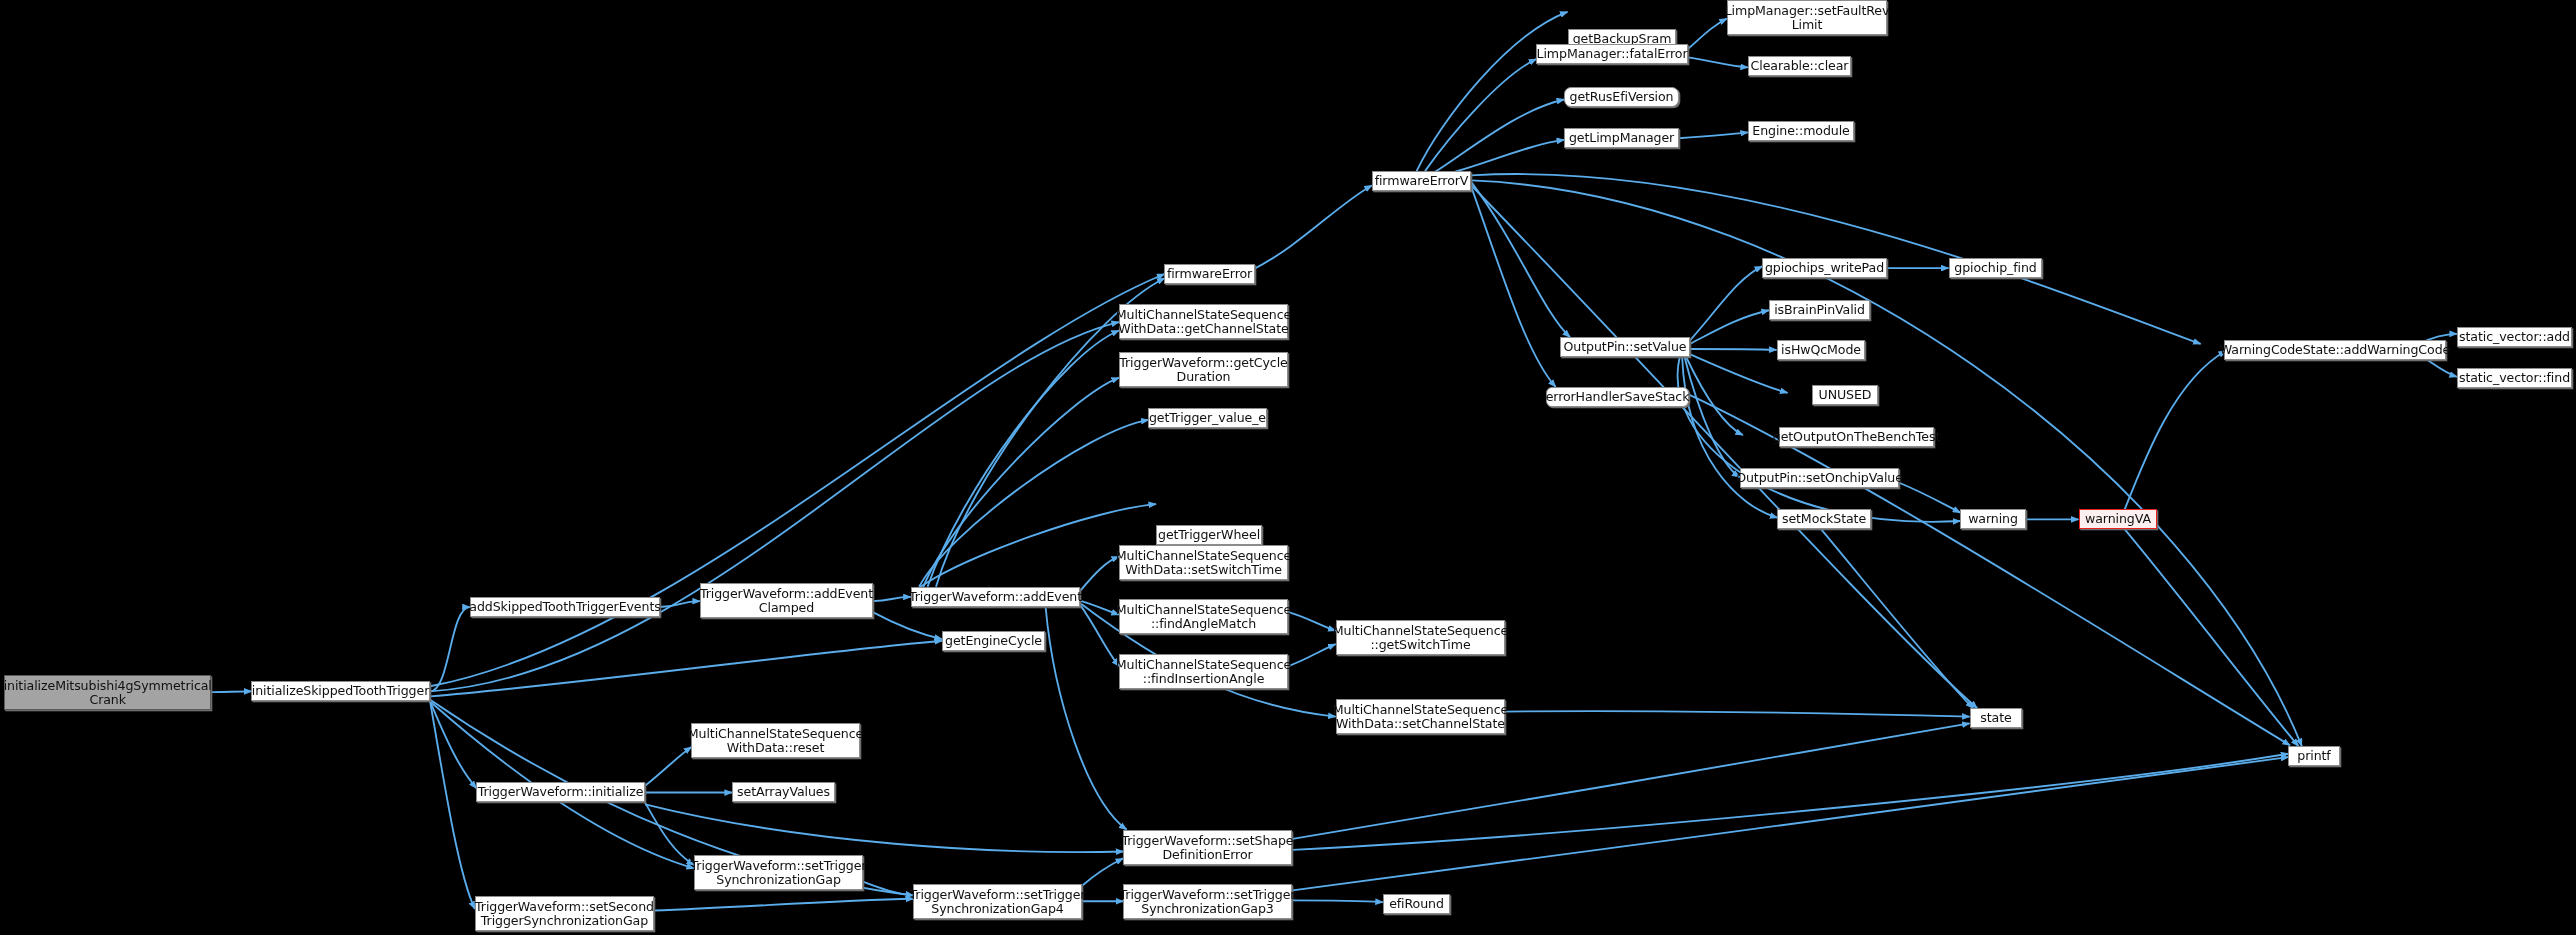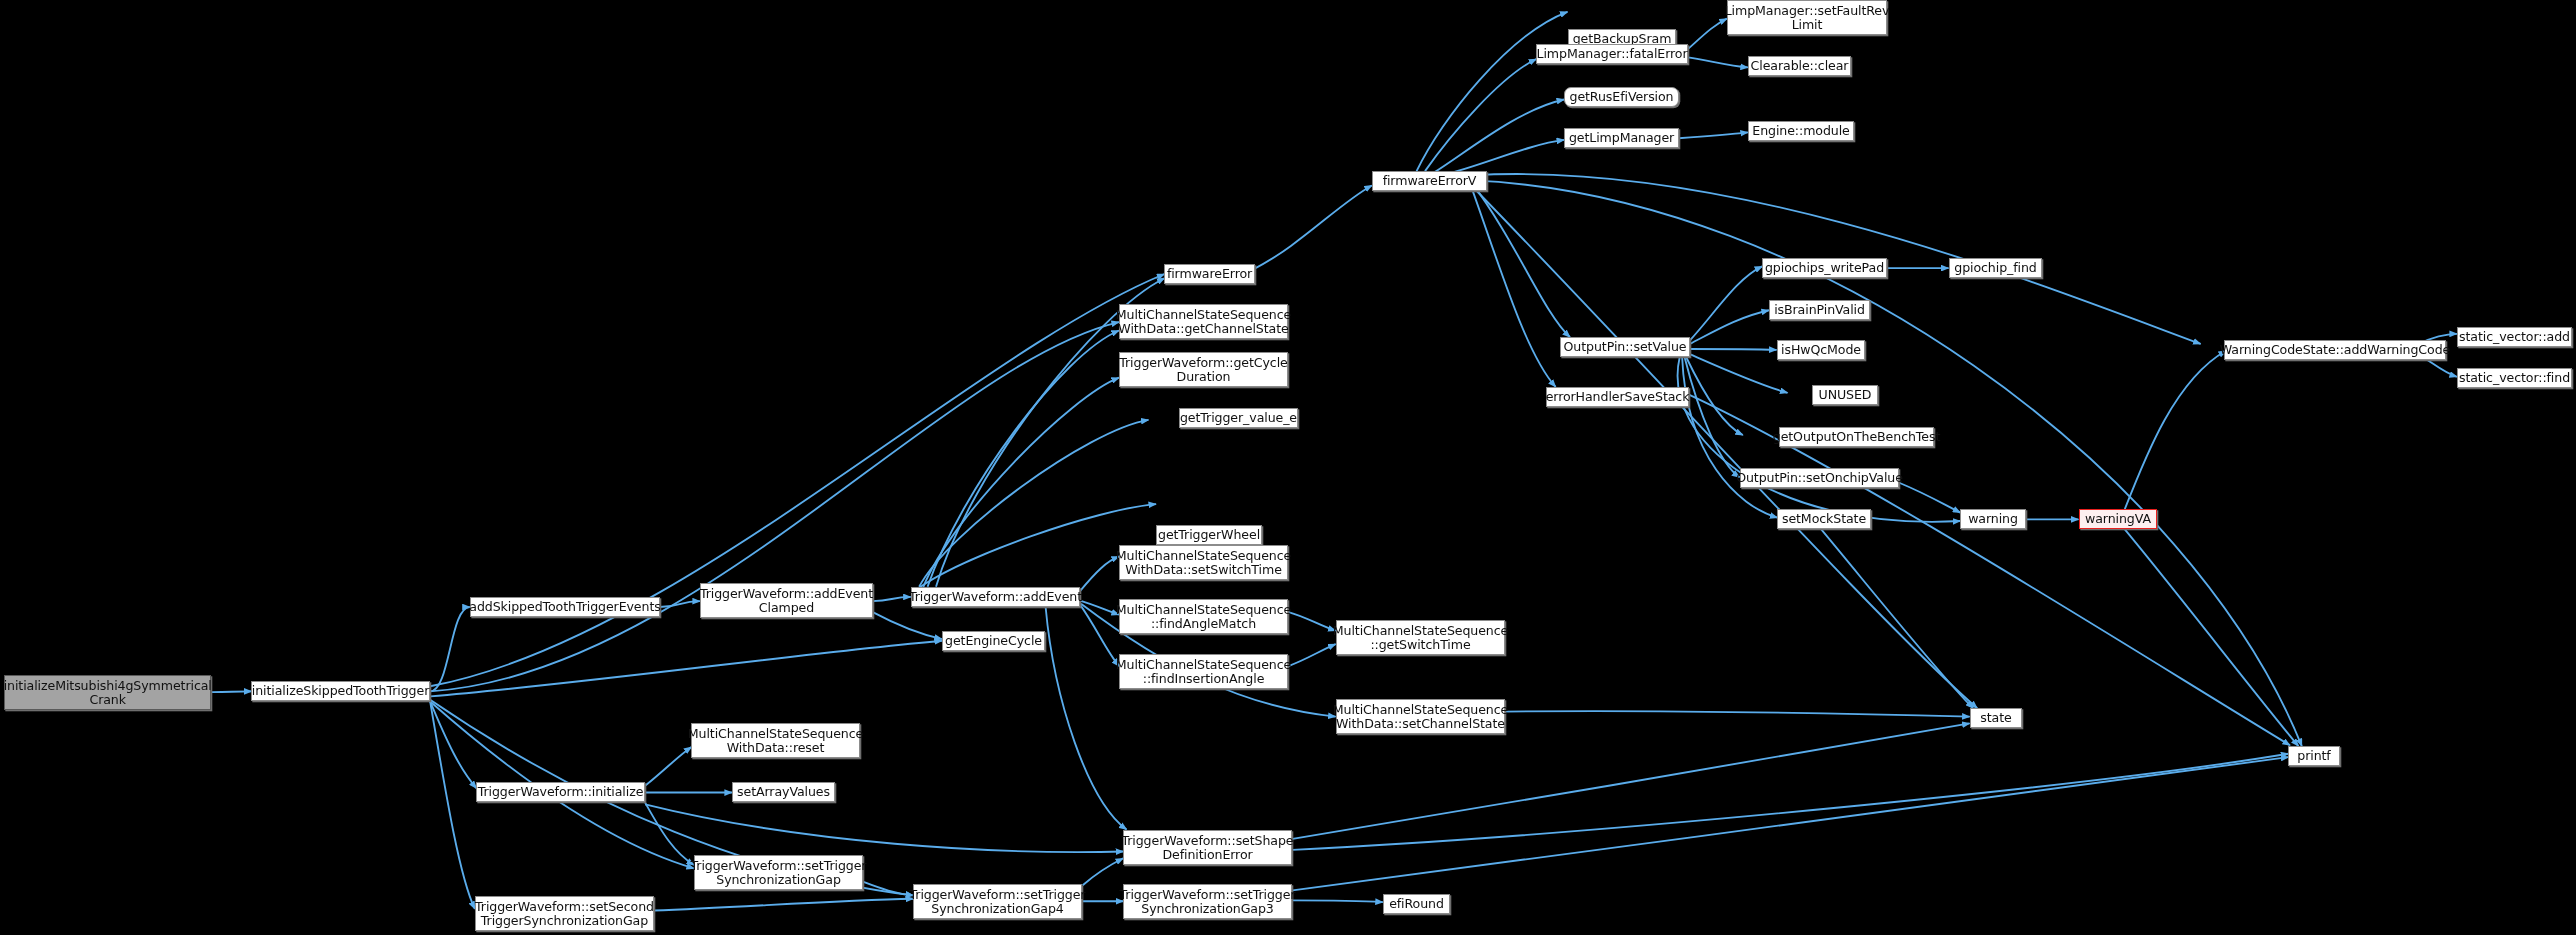--- a/index.html
+++ b/index.html
@@ -100,21 +100,21 @@
       <div class="node" style="left: 470px; top: 597px; width: 190px; height: 20px;">addSkippedToothTriggerEvents</div>
       <div class="node" style="left: 700px; top: 583px; width: 173px; height: 35px;">TriggerWaveform::addEvent
 Clamped</div>
       <div class="node" style="left: 911px; top: 587px; width: 169px; height: 20px;">TriggerWaveform::addEvent</div>
       <div class="node" style="left: 942px; top: 631px; width: 103px; height: 20px;">getEngineCycle</div>
       <div class="node" style="left: 1164px; top: 264px; width: 91px; height: 20px;">firmwareError</div>
       <div class="node" style="left: 1119px; top: 304px; width: 169px; height: 35px;">MultiChannelStateSequence
 WithData::getChannelState</div>
       <div class="node" style="left: 1119px; top: 352px; width: 169px; height: 35px;">TriggerWaveform::getCycle
 Duration</div>
-      <div class="node" style="left: 1148px; top: 408px; width: 119px; height: 20px; margin-left: 31px;">getTrigger_value_e</div>
+      <div class="node" style="left: 1148px; top: 408px; width: 119px; height: 20px;">getTrigger_value_e</div>
       <div class="node" style="left: 1156px; top: 497px; width: 106px; height: 20px; margin-top: 28px;">getTriggerWheel</div>
       <div class="node" style="left: 1119px; top: 545px; width: 169px; height: 35px;">MultiChannelStateSequence
 WithData::setSwitchTime</div>
       <div class="node" style="left: 1119px; top: 599px; width: 169px; height: 35px;">MultiChannelStateSequence
 ::findAngleMatch</div>
       <div class="node" style="left: 1119px; top: 654px; width: 169px; height: 35px;">MultiChannelStateSequence
 ::findInsertionAngle</div>
       <div class="node" style="left: 1336px; top: 620px; width: 169px; height: 35px;">MultiChannelStateSequence
 ::getSwitchTime</div>
       <div class="node" style="left: 1336px; top: 699px; width: 169px; height: 35px;">MultiChannelStateSequence
@@ -127,31 +127,31 @@
 DefinitionError</div>
       <div class="node" style="left: 694px; top: 855px; width: 169px; height: 35px;">TriggerWaveform::setTrigger
 SynchronizationGap</div>
       <div class="node" style="left: 475px; top: 896px; width: 179px; height: 35px;">TriggerWaveform::setSecond
 TriggerSynchronizationGap</div>
       <div class="node" style="left: 913px; top: 884px; width: 169px; height: 35px;">TriggerWaveform::setTrigger
 SynchronizationGap4</div>
       <div class="node" style="left: 1123px; top: 884px; width: 169px; height: 35px;">TriggerWaveform::setTrigger
 SynchronizationGap3</div>
       <div class="node" style="left: 1383px; top: 894px; width: 67px; height: 20px;">efiRound</div>
-      <div class="node" style="left: 1372px; top: 171px; width: 115px; height: 20px;">firmwareErrorV</div>
+      <div class="node" style="left: 1372px; top: 171px; width: 99px; height: 20px;">firmwareErrorV</div>
       <div class="node" style="left: 1568px; top: 0px; width: 108px; height: 20px; margin-top: 29px;">getBackupSram</div>
       <div class="node" style="left: 1536px; top: 44px; width: 152px; height: 20px;">LimpManager::fatalError</div>
       <div class="node" style="left: 1564px; top: 87px; width: 115px; height: 20px; border-radius: 7px;">getRusEfiVersion</div>
       <div class="node" style="left: 1564px; top: 128px; width: 115px; height: 20px;">getLimpManager</div>
       <div class="node" style="left: 1727px; top: 0px; width: 160px; height: 35px;">LimpManager::setFaultRev
 Limit</div>
       <div class="node" style="left: 1748px; top: 56px; width: 103px; height: 20px;">Clearable::clear</div>
       <div class="node" style="left: 1748px; top: 121px; width: 106px; height: 20px;">Engine::module</div>
       <div class="node" style="left: 1560px; top: 337px; width: 130px; height: 20px;">OutputPin::setValue</div>
-      <div class="node" style="left: 1546px; top: 387px; width: 143px; height: 20px;">errorHandlerSaveStack</div>
+      <div class="node" style="left: 1546px; top: 387px; width: 143px; height: 20px; border-radius: 6px;">errorHandlerSaveStack</div>
       <div class="node" style="left: 1762px; top: 258px; width: 125px; height: 20px;">gpiochips_writePad</div>
       <div class="node" style="left: 1949px; top: 258px; width: 93px; height: 20px;">gpiochip_find</div>
       <div class="node" style="left: 1769px; top: 300px; width: 101px; height: 20px;">isBrainPinValid</div>
       <div class="node" style="left: 1777px; top: 340px; width: 88px; height: 20px;">isHwQcMode</div>
       <div class="node" style="left: 1812px; top: 385px; width: 66px; height: 20px;">UNUSED</div>
       <div class="node" style="left: 1743px; top: 427px; width: 155px; height: 20px; margin-left: 36px;">getOutputOnTheBenchTest</div>
       <div class="node" style="left: 1740px; top: 468px; width: 159px; height: 20px;">OutputPin::setOnchipValue</div>
       <div class="node" style="left: 1777px; top: 509px; width: 94px; height: 20px;">setMockState</div>
       <div class="node" style="left: 1960px; top: 509px; width: 66px; height: 20px;">warning</div>
       <div class="node hl" style="left: 2079px; top: 509px; width: 78px; height: 20px;">warningVA</div>

